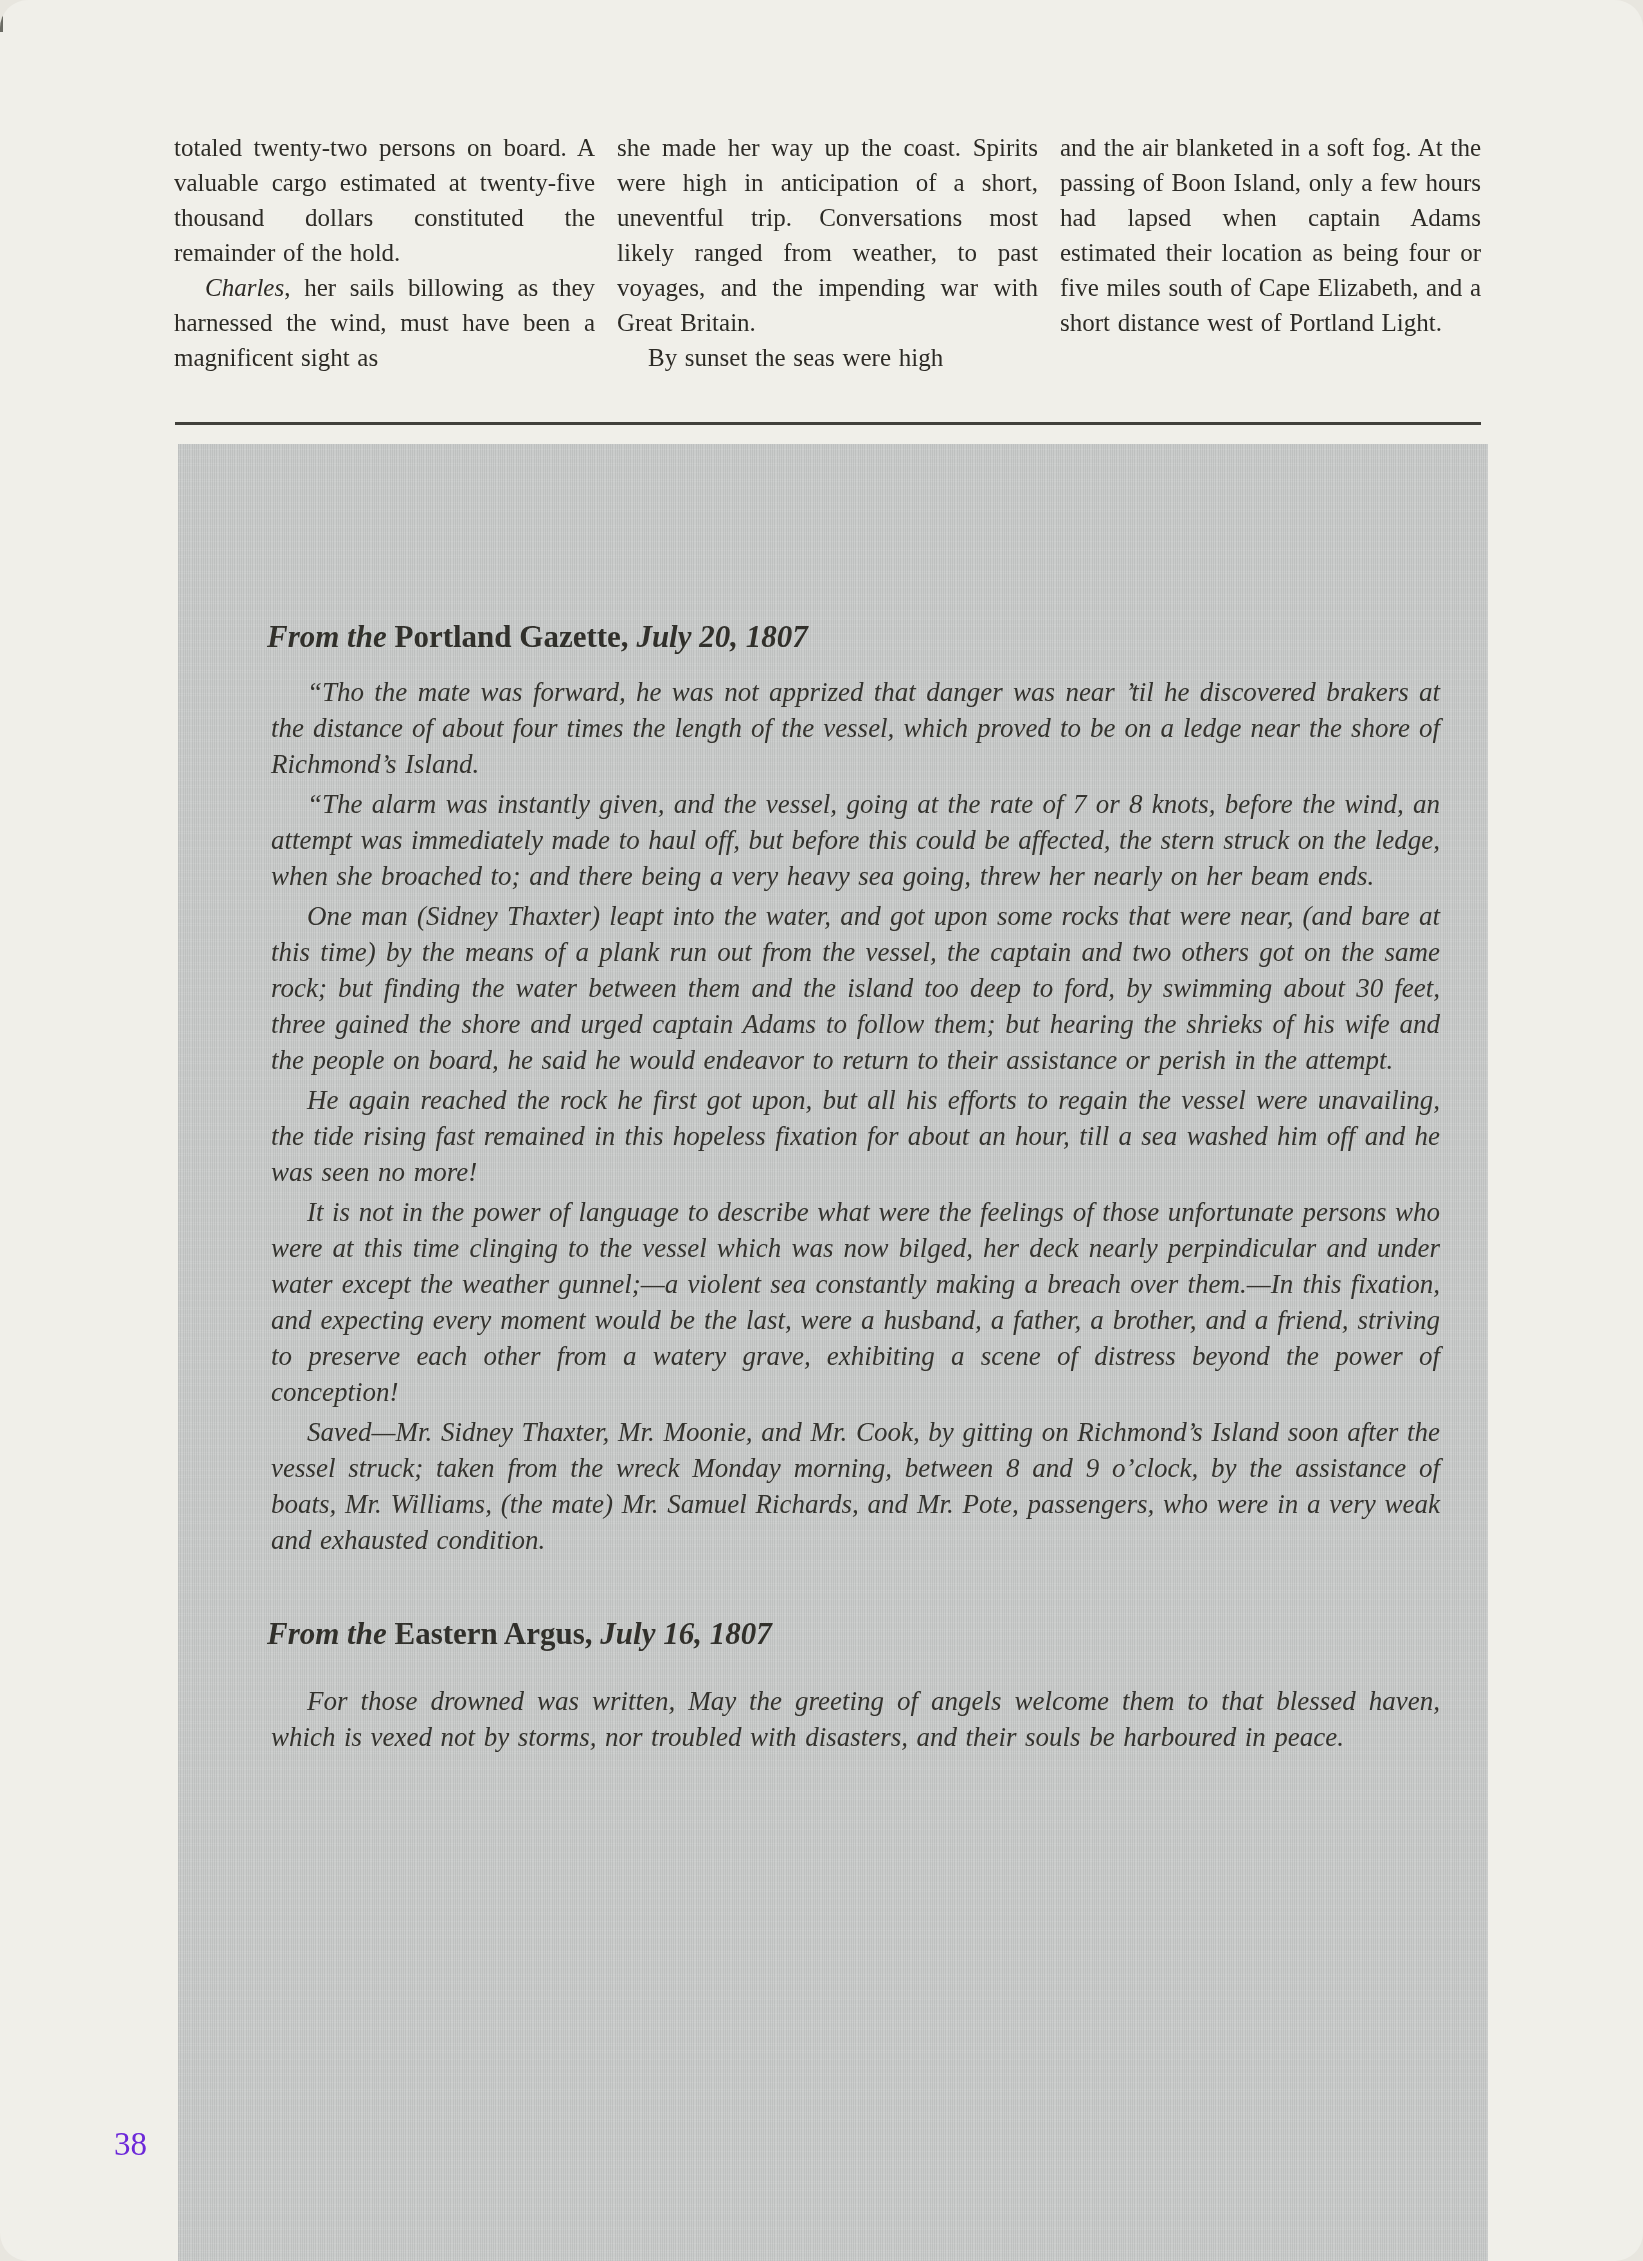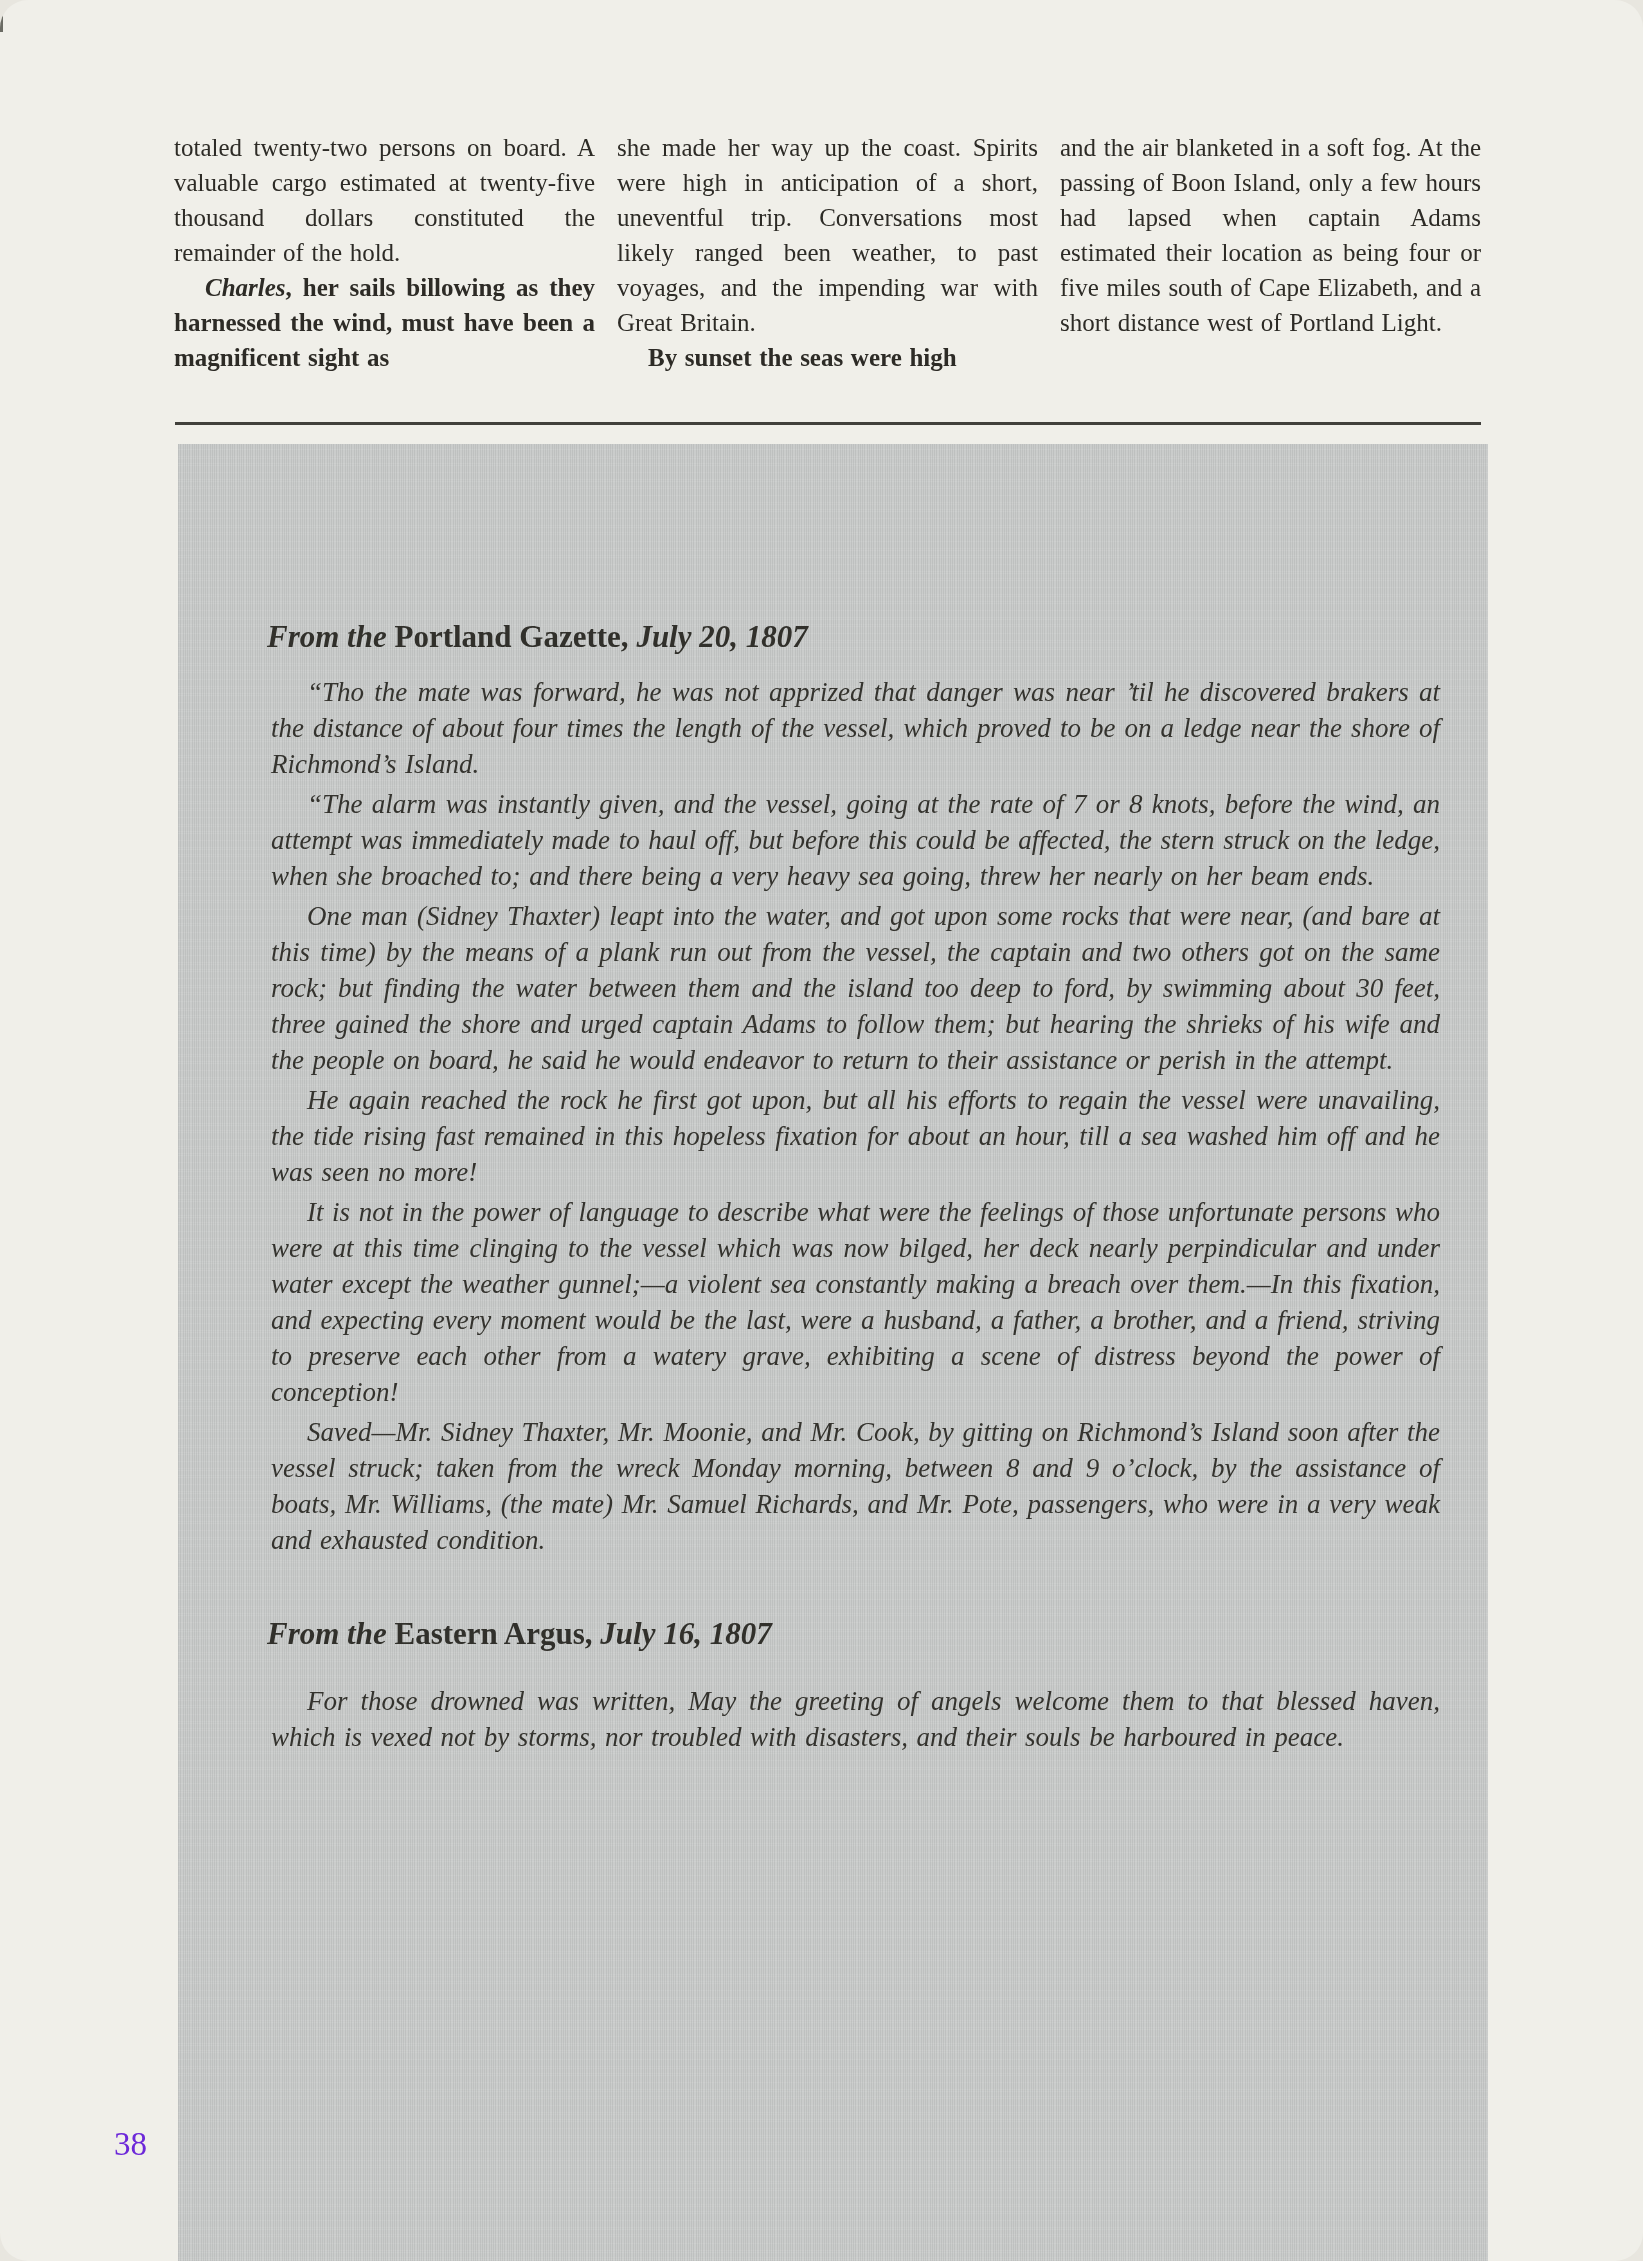--- a/index.html
+++ b/index.html
@@ -33,21 +33,21 @@
     justify-content: space-between;
   }
   .col {
     width: 421px;
     font-size: 25px;
     line-height: 35px;
     text-align: justify;
     word-spacing: 1.4px;
   }
   .col p { margin: 0; }
-  .col p.indent { text-indent: 31px; font-weight: bold; }
+  .col p.indent { text-indent: 31px; }
   .ship { font-style: italic; }
   
   .rule {
     position: absolute;
     left: 175px;
     top: 422px;
     width: 1306px;
     height: 2.7px;
     background: #41403b;
     border: none;
@@ -106,21 +106,21 @@
 <div class="page">
 
   <div class="corner-artifact"></div>
 
   <section class="columns">
     <div class="col">
       <p>totaled twenty-two persons on board. A valuable cargo estimated at twenty-five thousand dollars constituted the remainder of the hold.</p>
       <p class="indent"><span class="ship">Charles</span><span>, her sails billowing as they harnessed the wind, must have been a magnificent sight as</span></p>
     </div>
     <div class="col">
-      <p>she made her way up the coast. Spirits were high in anticipation of a short, uneventful trip. Conversations most likely ranged been weather, to past voyages, and the impending war with Great Britain.</p>
+      <p>she made her way up the coast. Spirits were high in anticipation of a short, uneventful trip. Conversations most likely ranged from weather, to past voyages, and the impending war with Great Britain.</p>
       <p class="indent">By sunset the seas were high</p>
     </div>
     <div class="col">
       <p>and the air blanketed in a soft fog. At the passing of Boon Island, only a few hours had lapsed when captain Adams estimated their location as being four or five miles south of Cape Elizabeth, and a short distance west of Portland Light.</p>
     </div>
   </section>
 
   <hr class="rule">
 
   <section class="excerpt-box">

